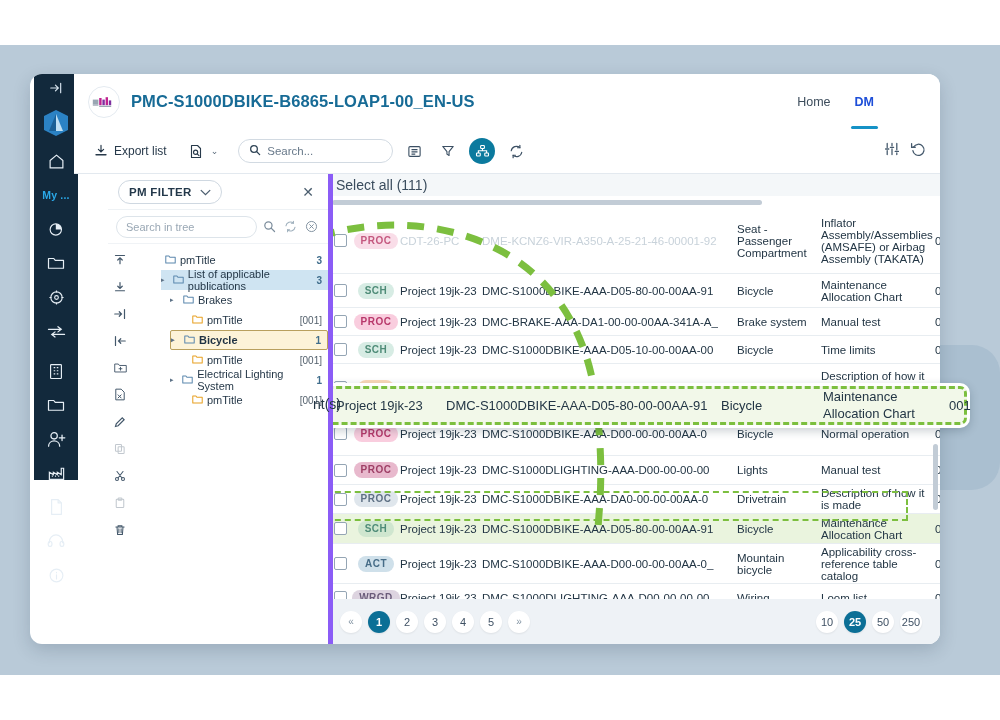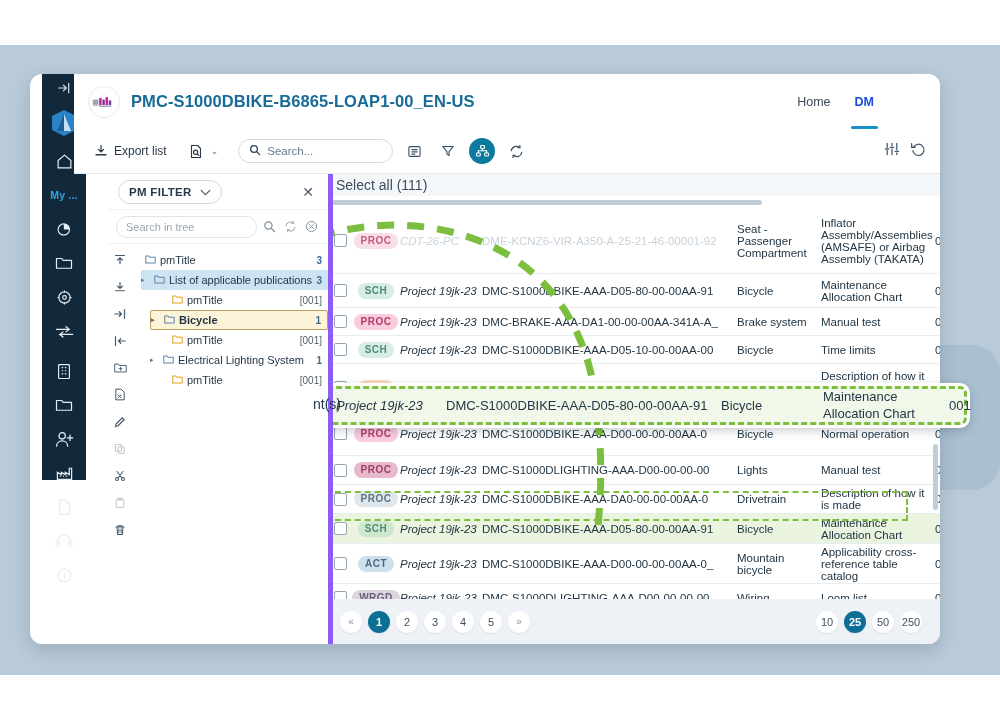--- a/index.html
+++ b/index.html
@@ -11,21 +11,21 @@
   }
   .stage{position:absolute;left:0;top:45px;width:1000px;height:630px;background:#b9cad8;}
   
   .side-tab{position:absolute;left:940px;top:345px;width:60px;height:145px;background:#aabfd0;border-radius:0 28px 28px 0;}
   .window{
     position:absolute;left:30px;top:74px;width:910px;height:570px;
     background:#ffffff;border-radius:12px;overflow:hidden;
     box-shadow:0 6px 18px rgba(20,40,60,.18);
   }
   
-  .rail{position:absolute;left:12px;top:0;width:44px;height:406px;background:#12293c;}
+  .rail{position:absolute;left:4px;top:0;width:44px;height:406px;background:#12293c;}
   .rail-top{height:28px;display:flex;align-items:center;justify-content:center;color:#cfe0ec;}
   .rail-logo{height:42px;display:flex;align-items:center;justify-content:center;}
   .rail-item{height:34px;display:flex;align-items:center;justify-content:center;color:#e6eef5;}
   .rail-item.active{color:#2aa8e8;font-size:10.5px;font-weight:bold;letter-spacing:.2px;}
   .rail-sep{height:6px;}
   .rail svg{display:block;}
   
   .hdr{position:absolute;left:44px;top:0;right:0;height:55px;background:#fff;border-bottom:1px solid #e3e9ef;display:flex;align-items:center;}
   .logo-badge{width:30px;height:30px;border-radius:50%;border:1px solid #e4eaf0;margin-left:14px;display:flex;align-items:center;justify-content:center;background:#fff;overflow:hidden;}
   .app-title{margin-left:11px;font-size:16.5px;font-weight:bold;color:#176b96;letter-spacing:.1px;}
@@ -45,41 +45,41 @@
   .tb-ico-btn.on{background:#0b7a9e;color:#fff;}
   .tb-right{margin-left:auto;display:flex;align-items:center;gap:10px;color:#45596c;}
   
   .tree-panel{position:absolute;left:78px;top:100px;width:220px;height:470px;background:#fff;border-right:5px solid #8b5cf6;z-index:4;}
   .tree-head{height:36px;display:flex;align-items:center;padding:0 10px;border-bottom:1px solid #eef2f5;box-sizing:border-box;}
   .pill{border:1px solid #cfd8e1;border-radius:14px;height:22px;display:flex;align-items:center;padding:0 10px;gap:8px;font-size:11.5px;font-weight:bold;color:#23384a;letter-spacing:.3px;}
   .close-x{margin-left:auto;color:#4a5d6e;font-size:14px;padding:0 4px;}
   .tree-search{height:34px;display:flex;align-items:center;padding:0 8px;gap:4px;border-bottom:1px solid #f0f3f6;box-sizing:border-box;}
   .tree-inp{flex:1;height:22px;border:1px solid #dde4ea;border-radius:12px;display:flex;align-items:center;padding:0 9px;font-size:11px;color:#9aa8b5;box-sizing:border-box;}
   .tree-ico{color:#7c8d9c;display:flex;align-items:center;padding:2px;}
-  .tree-body{display:flex;height:398px;}
+  .tree-body{display:flex;height:398px;gap:20px;}
   .vtools{width:24px;padding-top:8px;display:flex;flex-direction:column;align-items:center;gap:9px;color:#44586b;}
   .vtools .dim{opacity:.32;}
   .tnodes{flex:1;padding-top:6px;font-size:11px;color:#1f3243;}
   .tnode{display:flex;align-items:center;height:20px;gap:4px;padding-right:6px;position:relative;}
   .tnode .cnt{margin-left:auto;font-size:10px;color:#3f6d8c;font-weight:bold;}
   .tnode .cnt.plain{color:#53606c;font-weight:normal;}
   .tnode.sel-blue{background:#cfe4f2;}
   .tnode.sel-gold{background:#fdf3d8;border:1px solid #b9a05e;border-radius:2px;height:18px;font-weight:bold;}
   .tw{display:inline-block;width:9px;color:#5d7287;font-size:7px;}
   
   .tablewrap{position:absolute;left:298px;top:100px;right:0;bottom:0;background:#f4f7f9;}
   .selall{height:22px;display:flex;align-items:center;padding-left:8px;font-size:14px;color:#3a4c5d;}
   .tbl{position:absolute;left:0;top:22px;right:0;bottom:45px;background:#fff;overflow:hidden;}
   .row{display:flex;align-items:center;border-bottom:1px solid #e8edf1;font-size:11.5px;color:#233645;box-sizing:border-box;}
   .row.hl{background:#eaf4de;}
   .c-chk{width:24px;display:flex;justify-content:center;flex:none;}
   .cb{width:11px;height:11px;border:1px solid #94a5b4;border-radius:2px;background:#fff;}
   .c-badge{width:48px;flex:none;display:flex;justify-content:center;}
   .bdg{font-size:10px;font-weight:bold;letter-spacing:.5px;border-radius:9px;padding:3px 7px;line-height:1;}
-  .c-proj{width:82px;flex:none;font-style:italic;}
+  .c-proj{width:82px;flex:none;}
   .c-code{width:255px;flex:none;white-space:nowrap;overflow:hidden;}
   .c-sys{width:78px;flex:none;padding-right:6px;}
   .c-desc{width:108px;flex:none;padding-right:6px;}
   .c-num{width:32px;flex:none;text-align:left;}
   .faded{color:#c8d2da;}
   
   .pager{position:absolute;left:0;right:0;bottom:0;height:45px;background:#eef2f6;display:flex;align-items:center;padding:0 12px;box-sizing:border-box;}
   .pbtn{width:22px;height:22px;border-radius:50%;background:#fff;display:flex;align-items:center;justify-content:center;font-size:11px;color:#3f5164;margin-right:6px;box-shadow:0 1px 2px rgba(0,0,0,.07);}
   .pbtn.sel{background:#0b6f96;color:#fff;font-weight:bold;}
   .pbtn.arw{color:#8495a4;font-size:10px;}
@@ -557,20 +557,28 @@
             <span class="cnt">3</span>
           </div>
           <div class="tnode sel-blue" style="margin-left: 9px;">
             <span class="tw">▸</span>
             <span><svg width="11" height="9" viewBox="0 0 14 11" fill="none" stroke="#5b87ad" stroke-width="1.3" stroke-linejoin="round">
                 <path d="M1 10V1h4l1.2 1.6H13V10z"></path>
               </svg></span>
             <span>List of applicable publications</span>
             <span class="cnt">3</span>
           </div>
+          <div class="tnode" style="margin-left: 18px;">
+            <span class="tw">▸</span>
+            <span><svg width="11" height="9" viewBox="0 0 14 11" fill="none" stroke="#5b87ad" stroke-width="1.3" stroke-linejoin="round">
+                <path d="M1 10V1h4l1.2 1.6H13V10z"></path>
+              </svg></span>
+            <span>Brakes</span>
+            <span class="cnt"></span>
+          </div>
           <div class="tnode" style="margin-left: 27px;">
             <span class="tw"></span>
             <span><svg width="11" height="9" viewBox="0 0 14 11" fill="none" stroke="#e8a020" stroke-width="1.3" stroke-linejoin="round">
                 <path d="M1 10V1h4l1.2 1.6H13V10z"></path>
               </svg></span>
             <span>pmTitle</span>
             <span class="cnt plain">[001]</span>
           </div>
           <div class="tnode sel-gold" style="margin-left: 18px;">
             <span class="tw">▸</span>

